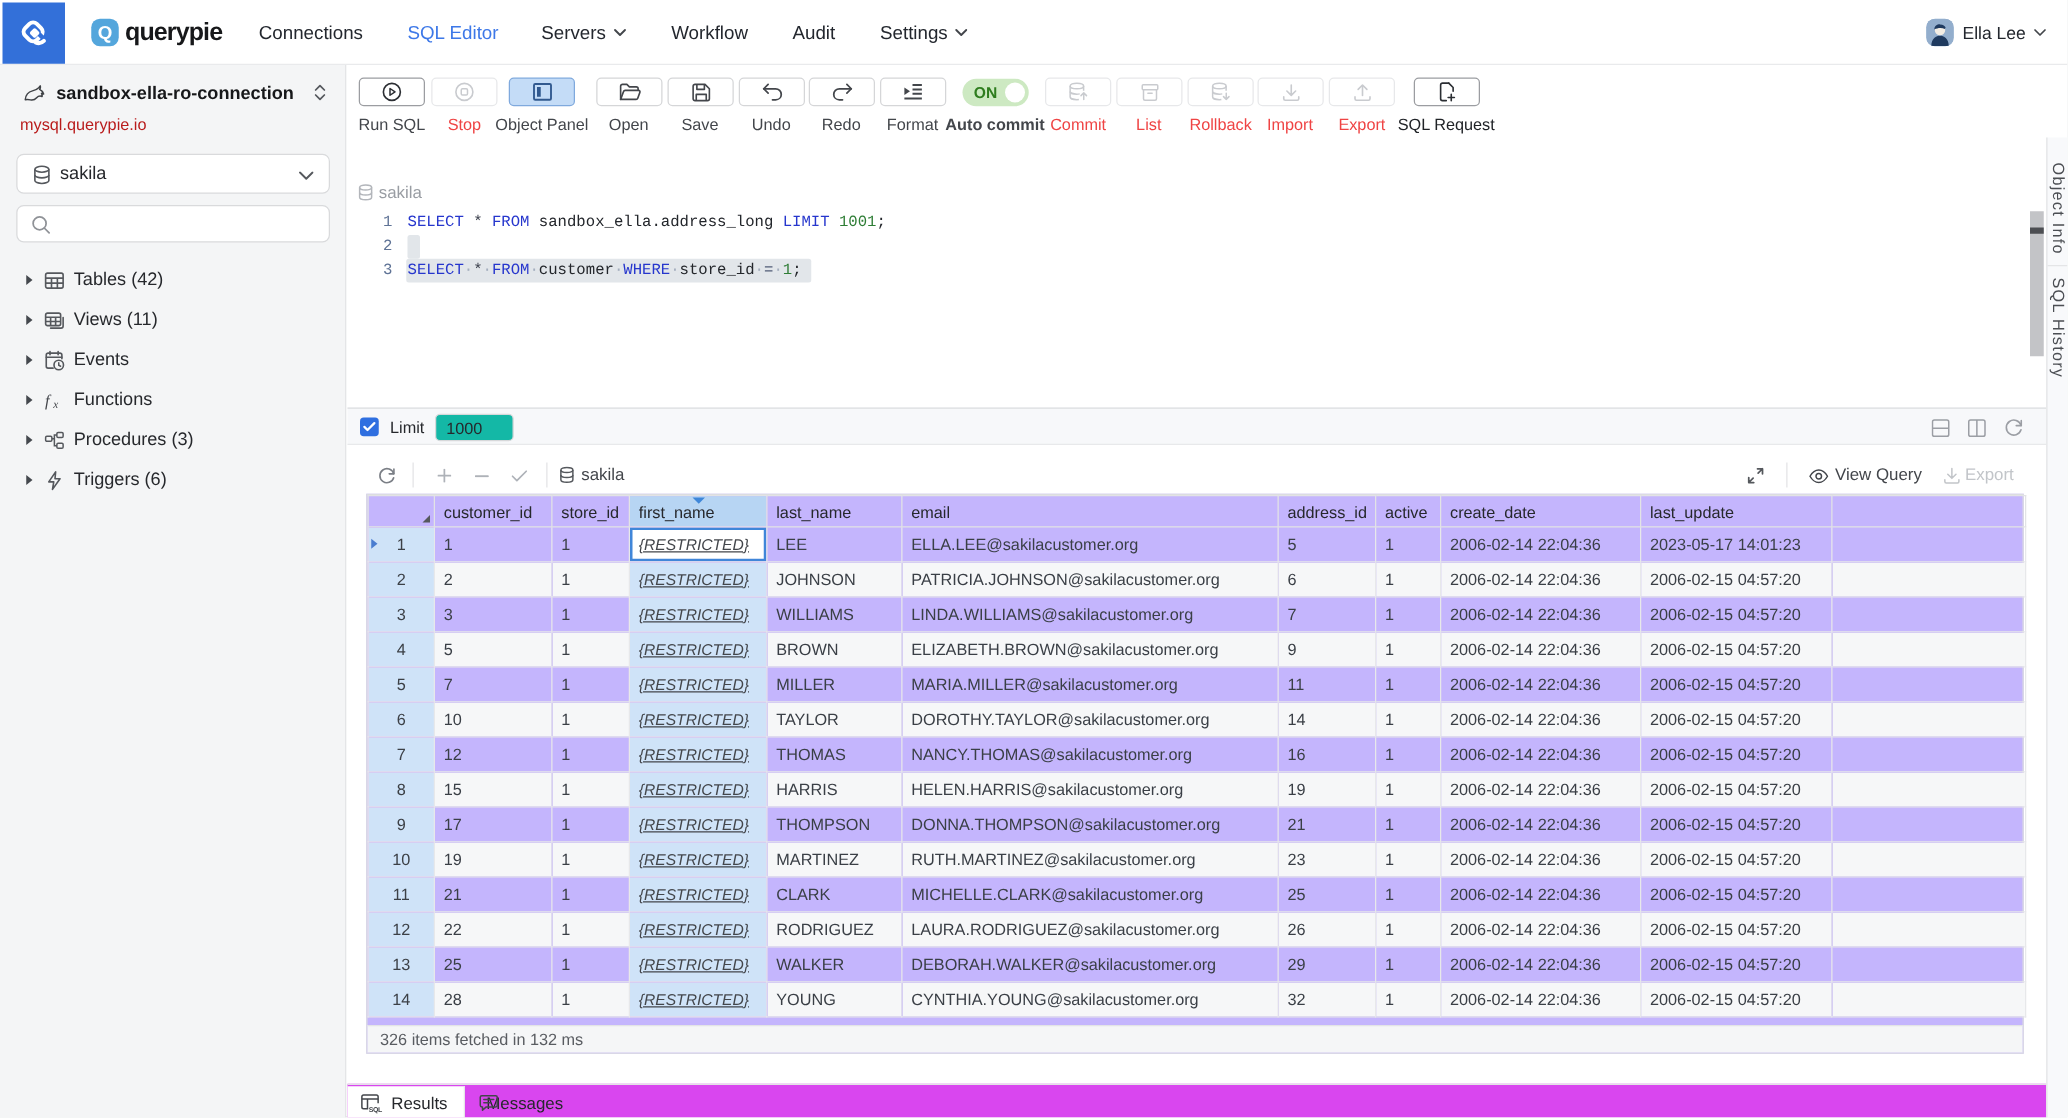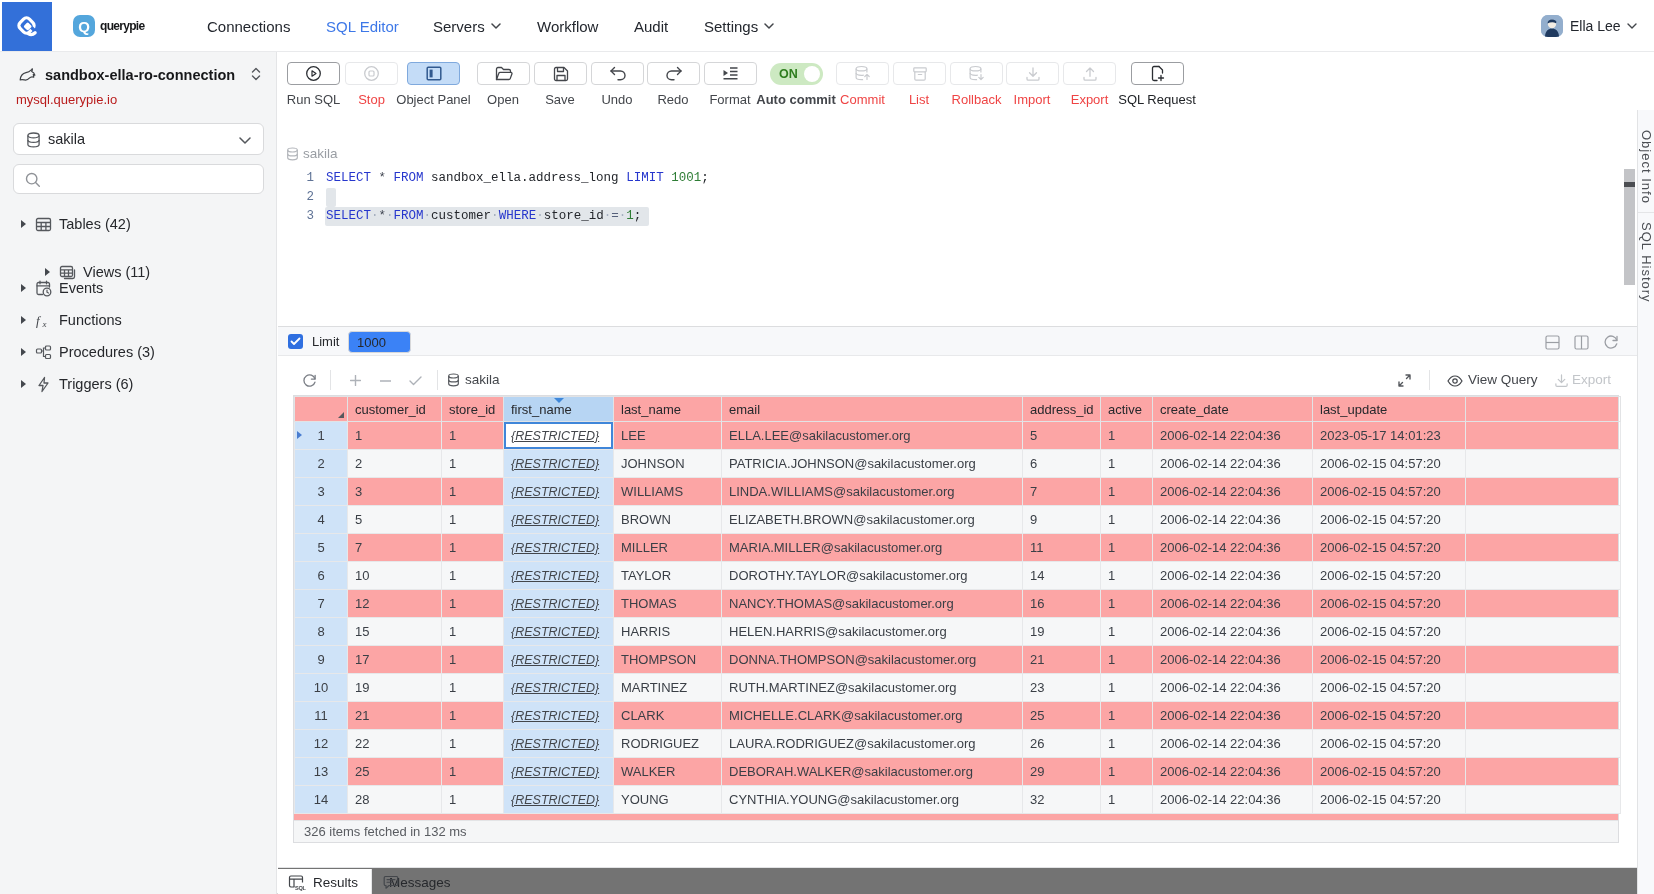--- a/index.html
+++ b/index.html
@@ -8,21 +8,21 @@
 #app { position:relative; width:1654px; height:894px; outline:1px solid #d8d9db; outline-offset:-1px; }
 .abs { position:absolute; }
 svg { display:block; }
 
 
 #navbar { position:absolute; left:0; top:0; width:1654px; height:52px; background:#fff; border-bottom:1px solid #e9eaec; z-index:5; }
 #logo { position:absolute; left:2px; top:2px; width:50px; height:49px; background:#3370d9; display:flex; align-items:center; justify-content:center; }
 .navitem { position:absolute; top:0; height:52px; display:flex; align-items:center; font-size:15px; color:#23272e; }
 .navitem.active { color:#3d78e8; }
 #qlogo { position:absolute; left:73px; top:15px; width:22px; height:22px; border-radius:7px; background:#54a6dc; color:#fff; font-weight:bold; display:flex; align-items:center; justify-content:center; font-size:15px; }
-#qptext { position:absolute; left:100px; top:0; height:52px; display:flex; align-items:center; font-size:12px; font-weight:bold; color:#17181a; letter-spacing:-0.7px; }
+#qptext { position:absolute; left:100px; top:0; height:52px; display:flex; align-items:center; font-size:20px; font-weight:bold; color:#17181a; letter-spacing:-0.7px; }
 .chev { margin-left:6px; }
 
 
 #sidebar { position:absolute; left:0; top:52px; width:277px; height:842px; background:#f4f5f6; border-right:1px solid #e4e5e7; }
 #conn-title { position:absolute; left:45px; top:15px; font-size:14.5px; font-weight:bold; color:#17181a; }
 #conn-host { position:absolute; left:16px; top:40px; font-size:13px; color:#b91c1c; }
 .sbox { position:absolute; left:13px; width:251px; background:#fff; border:1px solid #d9dadc; border-radius:6px; }
 #dbsel { top:71px; height:32px; }
 #searchbox { top:112px; height:30px; }
 .treerow { position:absolute; left:0; width:277px; height:32px; display:flex; align-items:center; }
@@ -52,39 +52,39 @@
 
 #editor { position:absolute; left:0; top:91px; width:1359px; height:183px; background:#fff; font-family:"Liberation Mono", monospace; }
 .codeline { position:absolute; left:48px; font-size:12.5px; white-space:pre; line-height:19px; letter-spacing:0; }
 .lnum { position:absolute; width:28px; text-align:right; font-size:12.5px; color:#5f7396; line-height:19px; }
 .kw { color:#2636cd; } .idf { color:#23262b; } .num { color:#2e7d35; } .op { color:#55607a; } .star { color:#3c414d; } .ws { color:#a4aebe; }
 
 
 #limitbar { position:absolute; left:0; top:274px; width:1359px; height:30px; background:#f7f8fa; border-top:1px solid #dcdddf; border-bottom:1px solid #e8e9eb; }
 #cb { position:absolute; left:10px; top:7px; width:15px; height:15px; background:#2f6fe0; border-radius:3px; display:flex; align-items:center; justify-content:center; }
 #limitlabel { position:absolute; left:34px; top:7px; font-size:13px; color:#26282c; }
-#limitinput { position:absolute; left:70px; top:4px; width:63px; height:22px; background:#3b82f6; border:1px solid #d7d8da; border-radius:4px; font-size:13px; color:#26282c; display:flex; align-items:center; padding-left:8px; }
+#limitinput { position:absolute; left:70px; top:4px; width:63px; height:22px; background:#14b8a6; border:1px solid #d7d8da; border-radius:4px; font-size:13px; color:#26282c; display:flex; align-items:center; padding-left:8px; }
 
 
 #resbar { position:absolute; left:0; top:304px; width:1359px; height:39px; background:#fff; }
 
 
-#grid { position:absolute; left:15px; top:343px; width:1326px; height:448px; border:1px solid #dcdde0; background:#fca5a5; }
+#grid { position:absolute; left:15px; top:343px; width:1326px; height:448px; border:1px solid #dcdde0; background:#c4b5fd; }
 table#tg { border-collapse:collapse; table-layout:fixed; width:1324px; }
 #tg td { height:28px; border:1px solid #e7e8ea; font-size:13px; color:#3a3f46; padding:0 0 0 7px; overflow:hidden; white-space:nowrap; }
 #tg tr.hdr td { height:25px; border-color:#e2e3e5; color:#26282c; }
 #tg td.rownum { text-align:center; padding:0; background:#cfe3f8; color:#3c4046; }
 #tg tr.even td { background:#f6f7f8; }
 #tg tr.even td.rownum, #tg tr.odd td.rownum { background:#cfe3f8; }
 #tg td.fname { background:#cfe3f8; font-style:italic; text-decoration:underline; color:#43464b; font-size:12.5px; }
 #tg tr.even td.fname, #tg tr.odd td.fname { background:#cfe3f8; }
 #gridfoot { position:absolute; left:0; bottom:0; width:1324px; height:22px; background:#f5f6f7; border-top:1px solid #e3e4e6; font-size:13px; color:#595c61; display:flex; align-items:center; padding-left:10px; }
 
 
-#bottomtabs { position:absolute; left:0; top:815px; width:1359px; height:27px; background:#737373; border-top:1px solid #e2e3e5; }
+#bottomtabs { position:absolute; left:0; top:815px; width:1359px; height:27px; background:#d946ef; border-top:1px solid #e2e3e5; }
 .btab { position:absolute; top:1px; height:26px; display:flex; align-items:center; font-size:13.5px; color:#26282c; }
 #btab1 { left:0; width:94px; background:#fff; border-right:1px solid #e5e6e8; padding-left:27px; }
 #btab2 { left:94px; padding-left:10px; }
 
 
 #rail { position:absolute; left:1637px; top:110px; width:17px; height:784px; background:#f8f9fb; border-left:1px solid #e2e3e5; }
 .railtxt { position:absolute; writing-mode:vertical-rl; font-size:13px; color:#4b4e53; letter-spacing:1px; }
 </style>
 </head>
 <body>
@@ -159,21 +159,21 @@
     </div>
 
     <div class="treerow" style="top:156px;">
       <div class="caret"></div>
       <svg class="ticon" width="17" height="17" viewBox="0 0 17 17">
         <rect x="1.5" y="2.5" width="14" height="12" rx="1.5" fill="none" stroke="#55585d" stroke-width="1.3"></rect>
         <path d="M1.5 6.5 H15.5 M6.2 6.5 V14.5 M10.9 6.5 V14.5 M1.5 10.5 H15.5" stroke="#55585d" stroke-width="1.3" fill="none"></path>
       </svg>
       <div class="tlabel">Tables (42)</div>
     </div>
-    <div class="treerow" style="top:204px;padding-left:24px;">
+    <div class="treerow" style="top:188px;">
       <div class="caret"></div>
       <svg class="ticon" width="17" height="17" viewBox="0 0 17 17">
         <rect x="1.5" y="2.5" width="12" height="10" rx="1.5" fill="none" stroke="#55585d" stroke-width="1.3"></rect>
         <path d="M1.5 5.8 H13.5 M5.5 5.8 V12.5 M9.5 5.8 V12.5 M1.5 9.2 H13.5" stroke="#55585d" stroke-width="1.3" fill="none"></path>
         <path d="M15.5 6 V12.8 C15.5 13.8 14.8 14.5 13.8 14.5 H5.5" fill="none" stroke="#55585d" stroke-width="1.3" stroke-linecap="round"></path>
       </svg>
       <div class="tlabel">Views (11)</div>
     </div>
     <div class="treerow" style="top:220px;">
       <div class="caret"></div>

